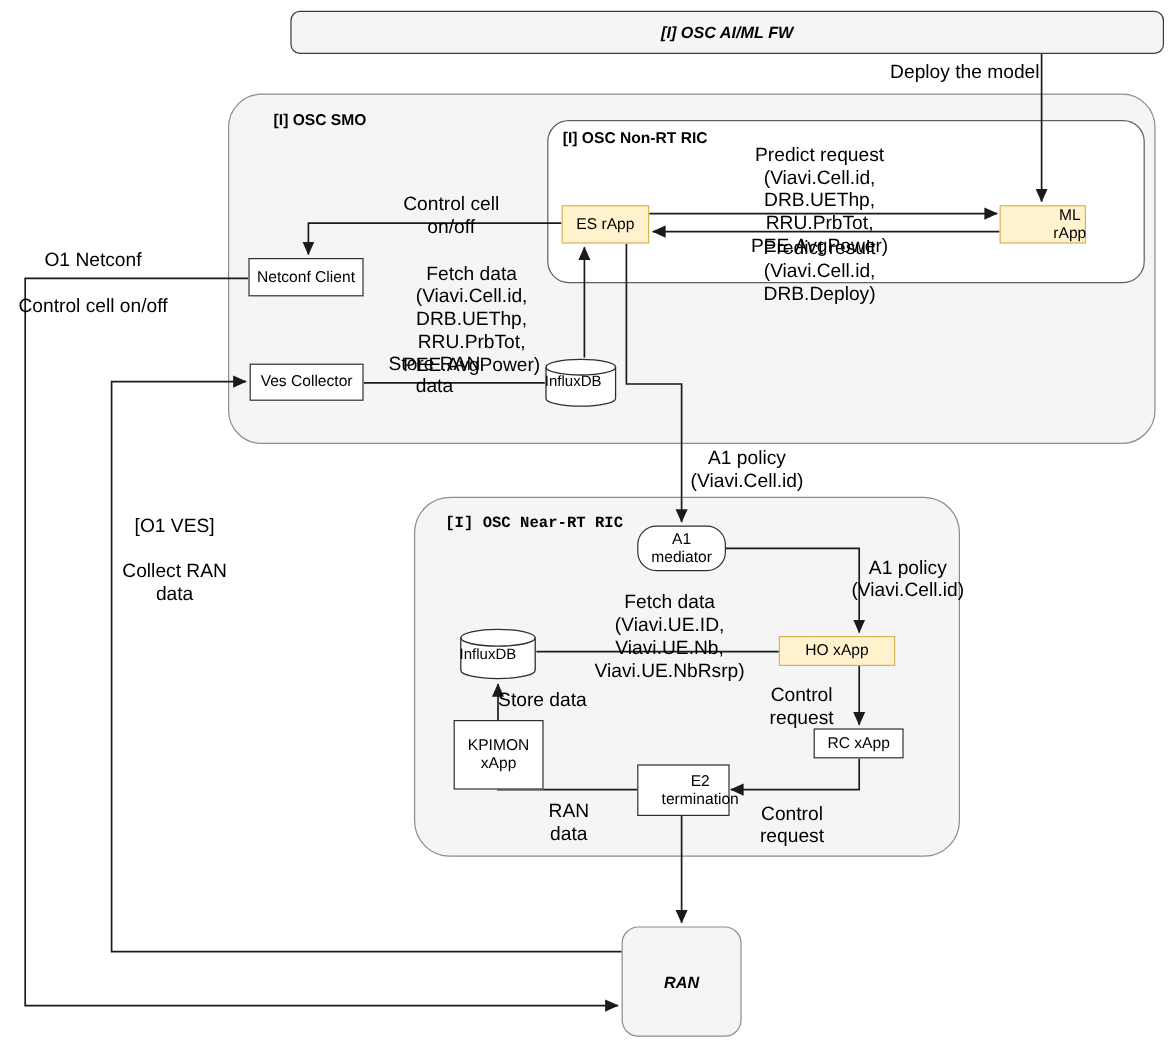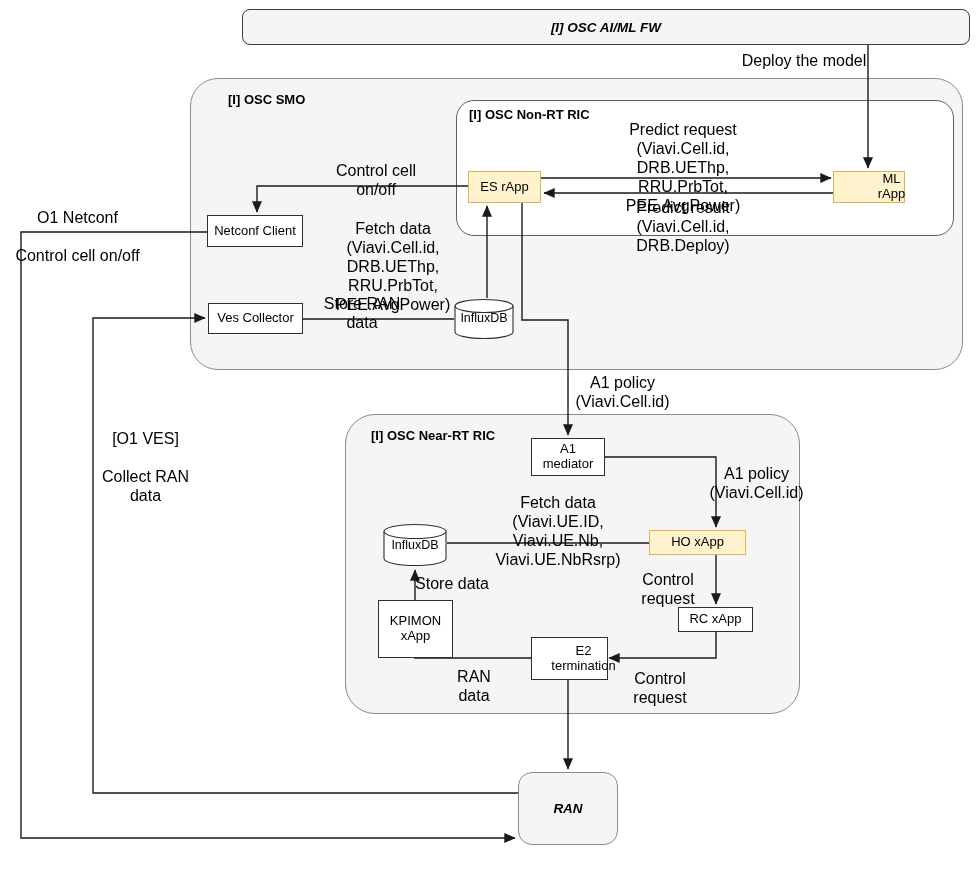--- a/index.html
+++ b/index.html
@@ -16,39 +16,39 @@
   .node{position:absolute;display:flex;align-items:center;justify-content:center;
         background:var(--node-fill);border:1.1px solid var(--node-border);
         font-size:13px;text-align:center;white-space:pre-line;line-height:1.15;z-index:3;}
   .node.hl{background:var(--highlight-fill);border-color:var(--highlight-border);}
   .bigbox{position:absolute;display:flex;align-items:center;justify-content:center;
         font-weight:bold;font-size:13.5px;z-index:3;font-style:italic;}
   .label{position:absolute;font-size:16px;line-height:1.18;text-align:center;
         white-space:pre-line;z-index:4;}
   .label .b{font-weight:normal;display:block;}
   .cyl{position:absolute;z-index:3;}
-  .cyl .cyl-label{position:absolute;left:0;right:0;top:13px;text-align:center;font-size:12.5px;}
+  .cyl .cyl-label{position:absolute;left:0;right:0;top:13px;text-align:left;font-size:12.5px;}
   #edges{position:absolute;left:0;top:0;z-index:2;}
   .edge{fill:none;stroke:var(--line);stroke-width:1.4px;}
 </style>
 </head>
 <body>
 
 <div id="canvas">
 
   <div class="bigbox" style="left:242px;top:9px;width:728px;height:36px;border:1.5px solid #3B3B3B;border-radius:8px;background:var(--container-fill);">[I] OSC AI/ML FW</div>
 
   <div class="container" style="left:190px;top:78px;width:773px;height:292px;border-radius:28px;"></div>
   <div class="ctitle" style="left:228px;top:92px;">[I] OSC SMO</div>
 
   <div class="container white" style="left:456px;top:100px;width:498px;height:136px;border-radius:18px;"></div>
   <div class="ctitle" style="left:469px;top:107px;">[I] OSC Non-RT RIC</div>
 
   <div class="container" style="left:345px;top:414px;width:455px;height:300px;border-radius:30px;"></div>
-  <div class="ctitle" style="left:371px;top:428px;">[I] OSC Near-RT RIC</div>
+  <div class="ctitle" style="left:371px;top:428px;font-family:Liberation Mono, monospace;">[I] OSC Near-RT RIC</div>
 
   <svg id="edges" width="980" height="869">
     <defs>
       <marker id="arr" viewBox="0 0 10 10" refX="8.5" refY="5" markerWidth="9" markerHeight="9" orient="auto-start-reverse">
         <path d="M0,1 L9,5 L0,9 z" fill="var(--line)"></path>
       </marker>
     </defs>
     <path class="edge" d="M868,45 V168" marker-end="url(#arr)"></path>
     <path class="edge" d="M541,178 H831" marker-end="url(#arr)"></path>
     <path class="edge" d="M833,193 H544" marker-end="url(#arr)"></path>
@@ -73,39 +73,39 @@
   <div class="node" style="left:208px;top:303px;width:95px;height:31px;">Ves Collector</div>
 
   <div class="cyl" style="left:454px;top:298px;width:60px;height:42px;">
     <svg width="60" height="42" viewBox="0 0 60 42">
       <path d="M1,8 a29,6.5 0 0 1 58,0 v26 a29,6.5 0 0 1 -58,0 z" fill="var(--node-fill)" stroke="var(--node-border)" stroke-width="1.1"></path>
       <path d="M1,8 a29,6.5 0 0 0 58,0" fill="none" stroke="var(--node-border)" stroke-width="1.1"></path>
     </svg>
     <div class="cyl-label">InfluxDB</div>
   </div>
 
-  <div class="node" style="left:531px;top:438px;width:74px;height:38px;">A1
+  <div class="node" style="left:531px;top:438px;width:74px;height:38px;border-radius:16px;">A1
 mediator</div>
 
   <div class="cyl" style="left:383px;top:523px;width:64px;height:44px;">
     <svg width="64" height="44" viewBox="0 0 64 44">
       <path d="M1,8.5 a31,7 0 0 1 62,0 v27 a31,7 0 0 1 -62,0 z" fill="var(--node-fill)" stroke="var(--node-border)" stroke-width="1.1"></path>
       <path d="M1,8.5 a31,7 0 0 0 62,0" fill="none" stroke="var(--node-border)" stroke-width="1.1"></path>
     </svg>
     <div class="cyl-label" style="top:15px;">InfluxDB</div>
   </div>
 
   <div class="node hl" style="left:649px;top:530px;width:97px;height:25px;">HO xApp</div>
   <div class="node" style="left:678px;top:607px;width:75px;height:25px;">RC xApp</div>
   <div class="node" style="left:378px;top:600px;width:75px;height:58px;">KPIMON
 xApp</div>
   <div class="node" style="left:531px;top:637px;width:77px;height:43px;padding-left:28px;">E2
 termination</div>
 
-  <div class="bigbox" style="left:518px;top:772px;width:100px;height:73px;background:var(--container-fill);border:1.2px solid var(--container-border);border-radius:14px;">RAN</div>
+  <div class="bigbox" style="left:518px;top:772px;width:100px;height:92px;background:var(--container-fill);border:1.2px solid var(--container-border);border-radius:14px;">RAN</div>
 
   <div class="label" style="left:734px;top:52px;width:140px;">Deploy the model</div>
   <div class="label" style="left:316px;top:162px;width:120px;">Control cell on/off</div>
   <div class="label" style="left:590px;top:121px;width:186px;">Predict request
 (Viavi.Cell.id, DRB.UEThp,
 RRU.PrbTot, PEE.AvgPower)</div>
   <div class="label" style="left:598px;top:199px;width:170px;">Predict result
 (Viavi.Cell.id, DRB.Deploy)</div>
   <div class="label" style="left:300px;top:220px;width:186px;">Fetch data
 (Viavi.Cell.id, DRB.UEThp,

